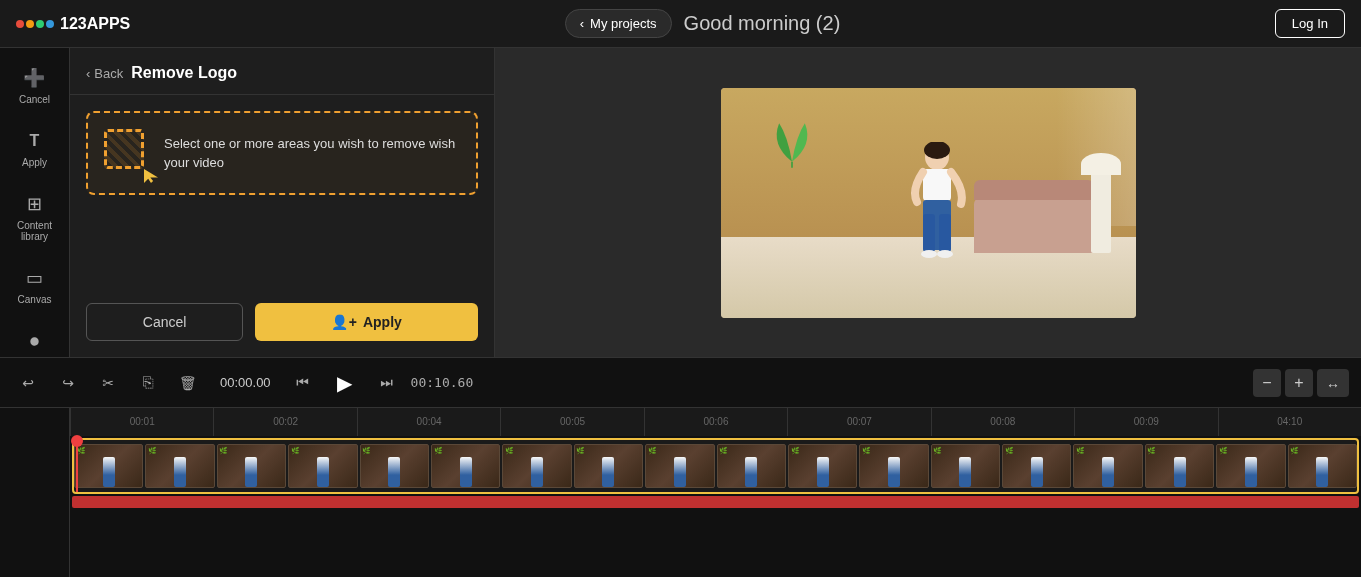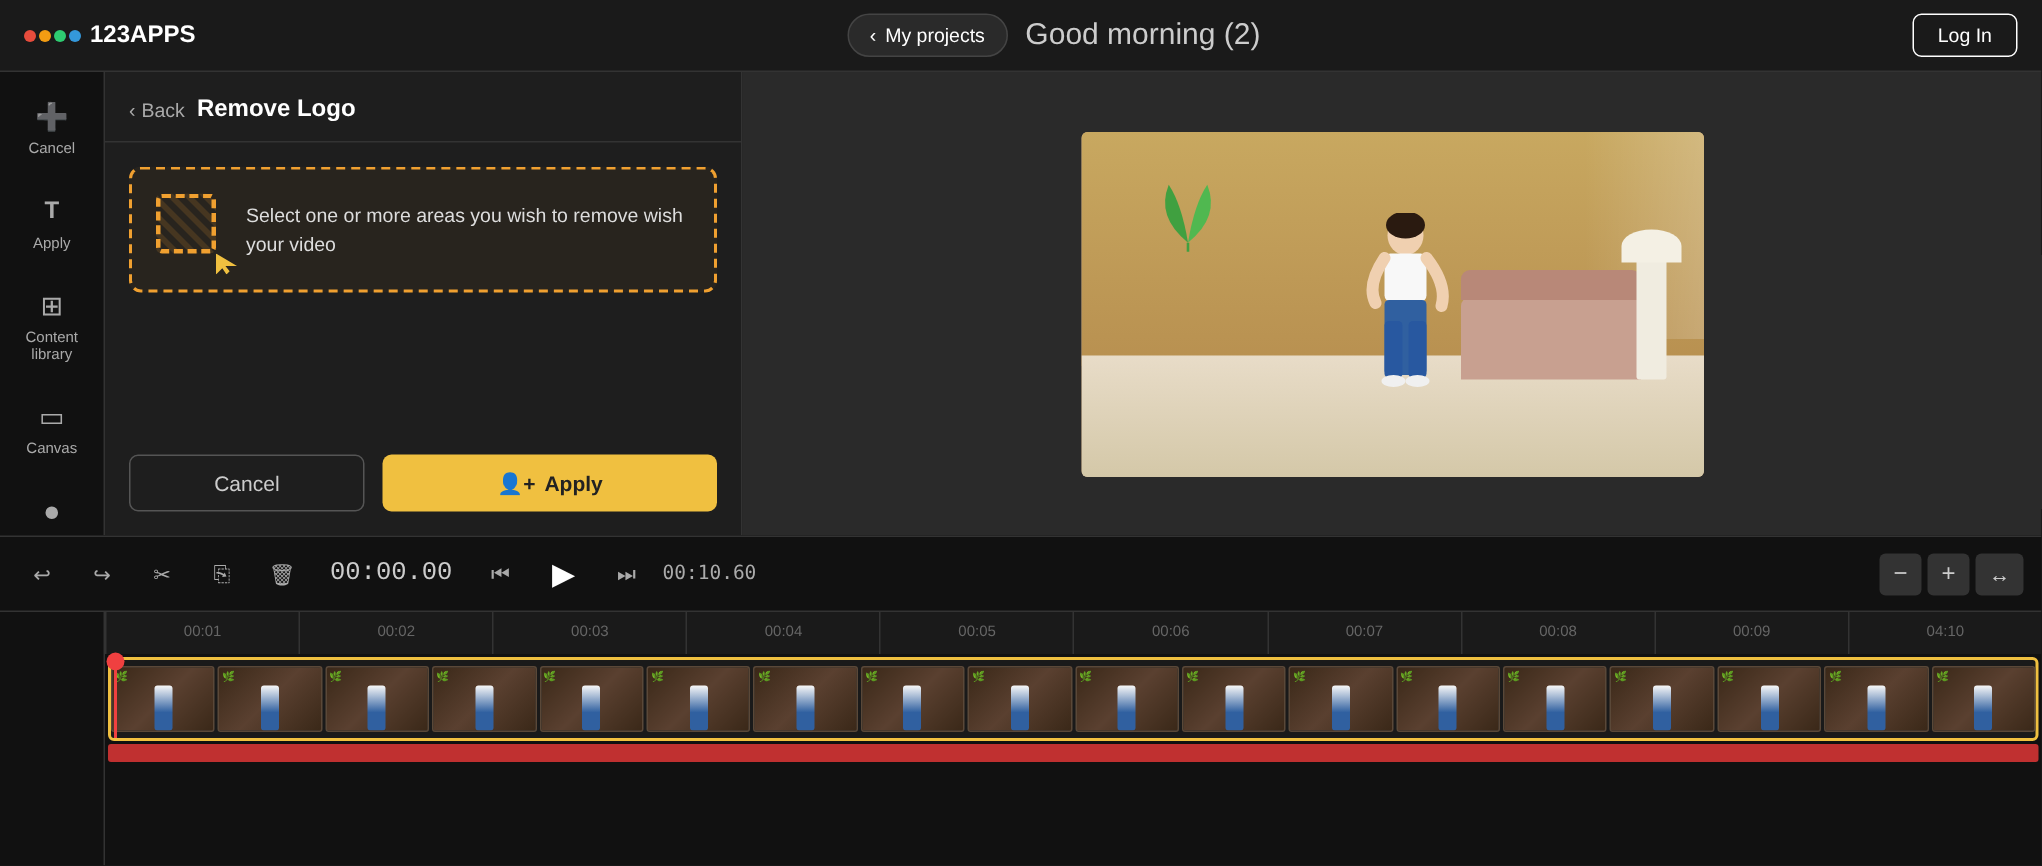--- a/index.html
+++ b/index.html
@@ -348,23 +348,23 @@
       align-items: center;
       justify-content: center;
       background: transparent;
       border: none;
       color: #aaa;
       cursor: pointer;
       border-radius: 4px;
       font-size: 14px;
     }
     .time-display {
-      font-size: 17px;
+      font-size: 13px;
       color: #ccc;
-      font-family: Liberation Mono, monospace;
+      font-family: Liberation Sans, sans-serif;
       margin: 0 8px;
     }
     .play-btn {
       width: 36px;
       height: 36px;
       background: transparent;
       border: none;
       color: #fff;
       cursor: pointer;
       display: flex;
@@ -614,21 +614,20 @@
   <div style="position:relative; flex:1; display:flex;">
 
     <div style="width:70px; background:#111; border-right:1px solid #333; flex-shrink:0;"></div>
 
     <div style="flex:1; position:relative; overflow:hidden;">
 
       <div class="timeline-ruler">
         <div class="ruler-marks">
           <div class="ruler-mark">00:01</div>
           <div class="ruler-mark">00:02</div>
-          <div class="ruler-mark">00:03</div>
           <div class="ruler-mark">00:04</div>
           <div class="ruler-mark">00:05</div>
           <div class="ruler-mark">00:06</div>
           <div class="ruler-mark">00:07</div>
           <div class="ruler-mark">00:08</div>
           <div class="ruler-mark">00:09</div>
           <div class="ruler-mark">04:10</div>
         </div>
       </div>
 

